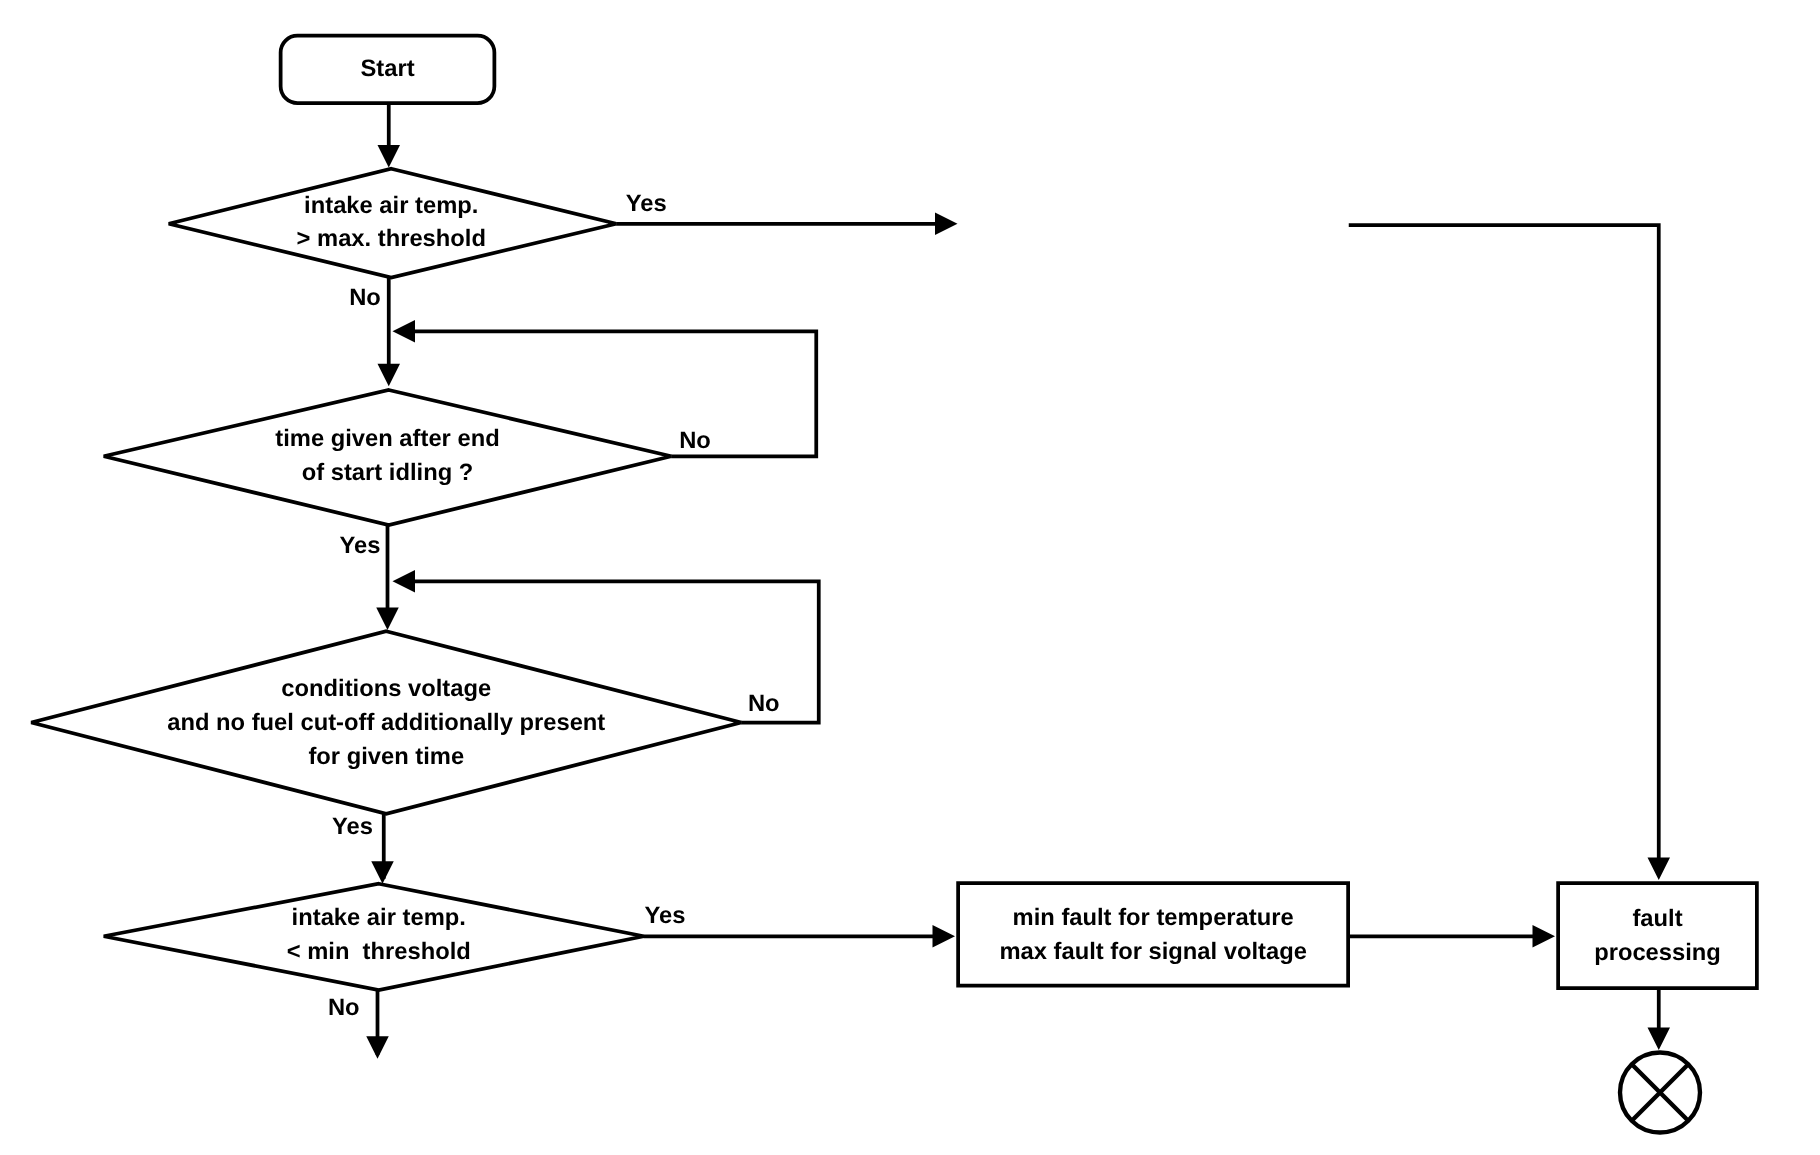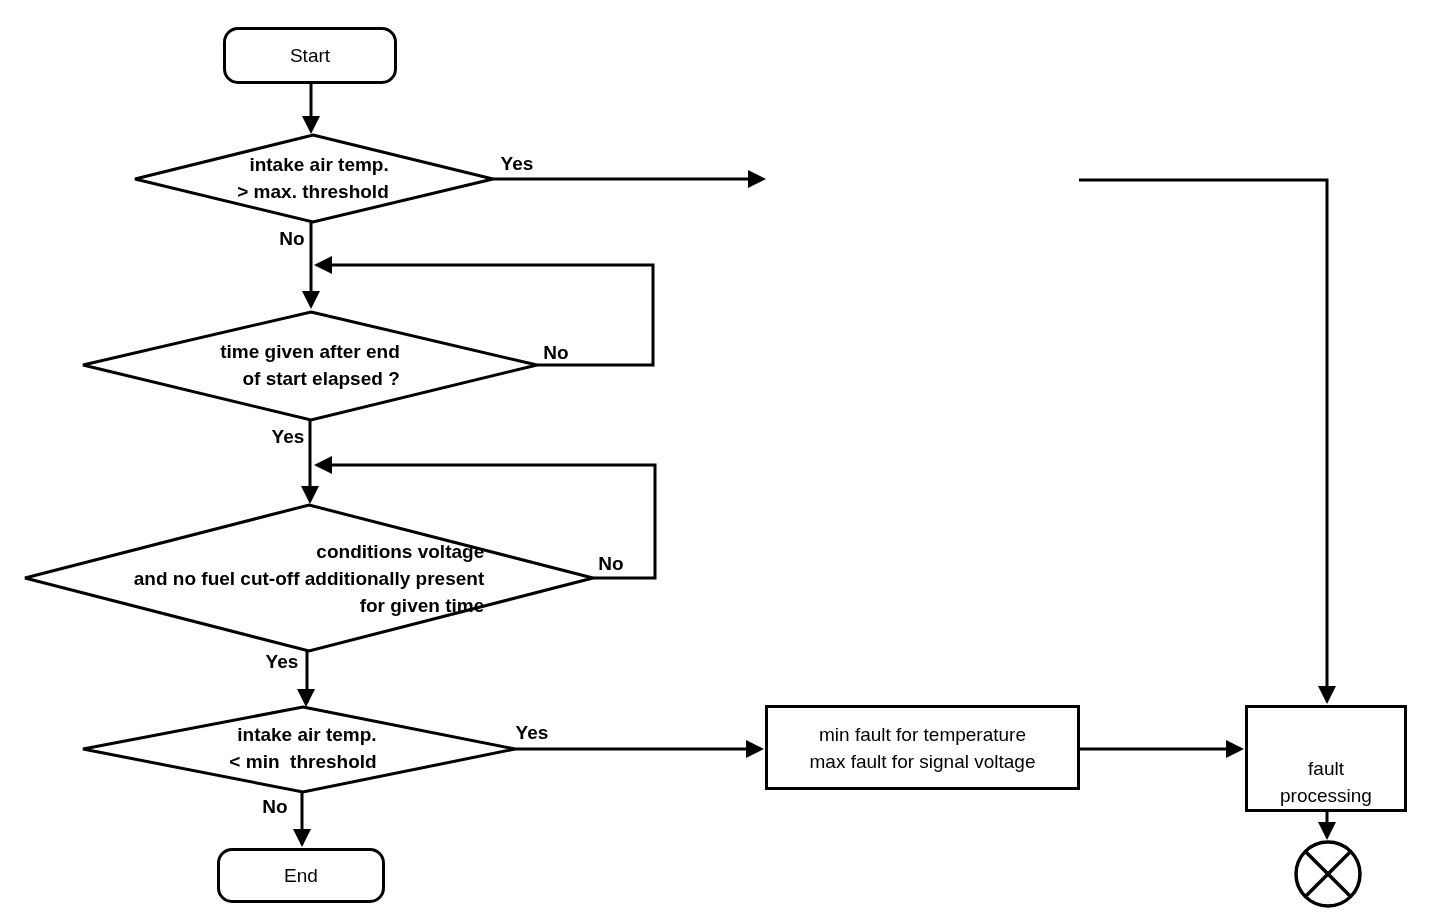--- a/index.html
+++ b/index.html
@@ -23,34 +23,34 @@
   }
   .node {
     position: absolute;
     box-sizing: border-box;
     border: 3.5px solid #000000;
     background: #ffffff;
     display: flex;
     align-items: center;
     justify-content: center;
     text-align: center;
-    font-weight: normal;
+    font-weight: bold;
     font-size: 19px;
     line-height: 27px;
     white-space: pre-wrap;
   }
   .terminal {
     border-radius: 15px;
   }
   .lbl {
     position: absolute;
     display: flex;
     align-items: center;
     justify-content: center;
-    text-align: right;
+    text-align: center;
     font-weight: bold;
     font-size: 19px;
     line-height: 27px;
     white-space: pre-wrap;
     pointer-events: none;
   }
 </style>
 </head>
 <body>
 
@@ -105,34 +105,31 @@
   <div class="node terminal" style="left:223px; top:27px;  width:174px; height:57px;">
     <span>Start</span>
   </div>
 
 
   <div class="node" style="left:765px; top:705px; width:315px; height:85px;">
     <span>min fault for temperature
 max fault for signal voltage</span>
   </div>
 
-  <div class="node" style="left:1245px; top:705px; width:162px; height:107px;align-items:flex-end;">
+  <div class="node" style="left:1245px; top:705px; width:162px; height:87px;">
     <span>fault
 processing</span>
   </div>
 
-  <div class="node terminal" style="left:217px; top:848px; width:168px; height:55px;">
-    <span>End</span>
-  </div>
 
   <div class="lbl" style="left:163px; top:148px; width:300px; height:60px;">intake air temp.
 &gt; max. threshold</div>
 
   <div class="lbl" style="left:160px; top:336px; width:300px; height:58px;">time given after end
-of start elapsed ?</div>
+of start idling ?</div>
 
   <div class="lbl" style="left:84px; top:537px; width:450px; height:82px;">conditions voltage
 and no fuel cut-off additionally present
 for given time</div>
 
   <div class="lbl" style="left:153px; top:719px; width:300px; height:58px;">intake air temp.
 &lt; min  threshold</div>
 
   <div class="lbl" style="left:492px; top:150px; width:50px; height:26px;">Yes</div>
 

